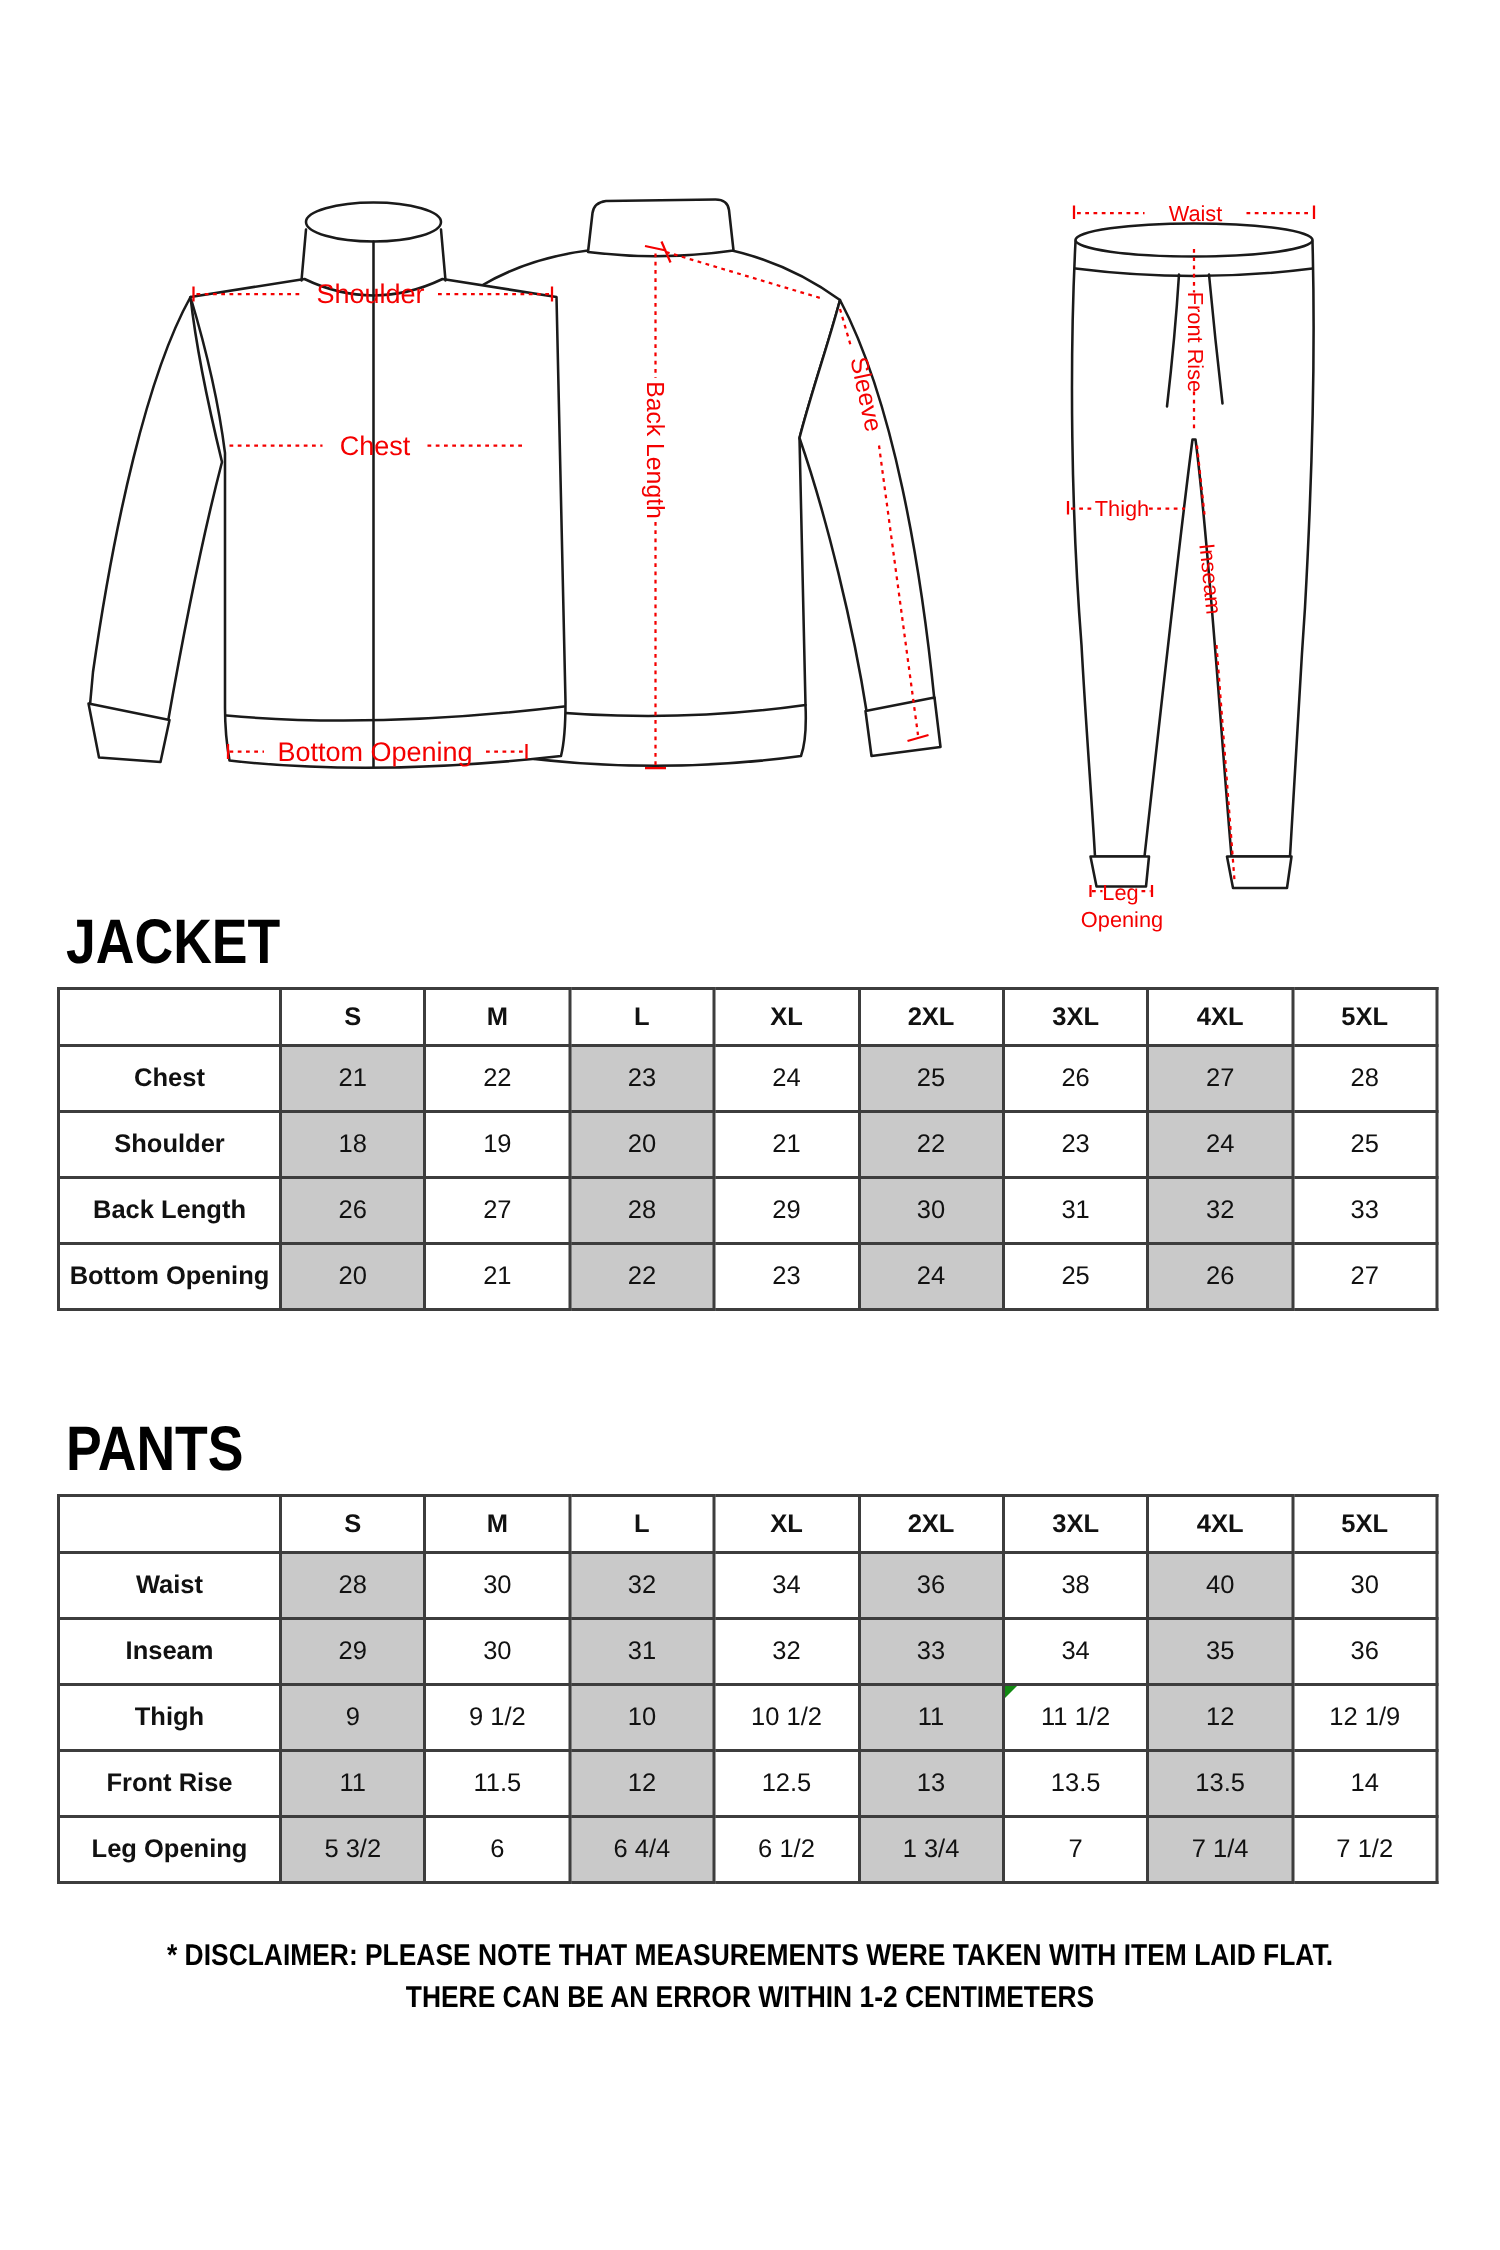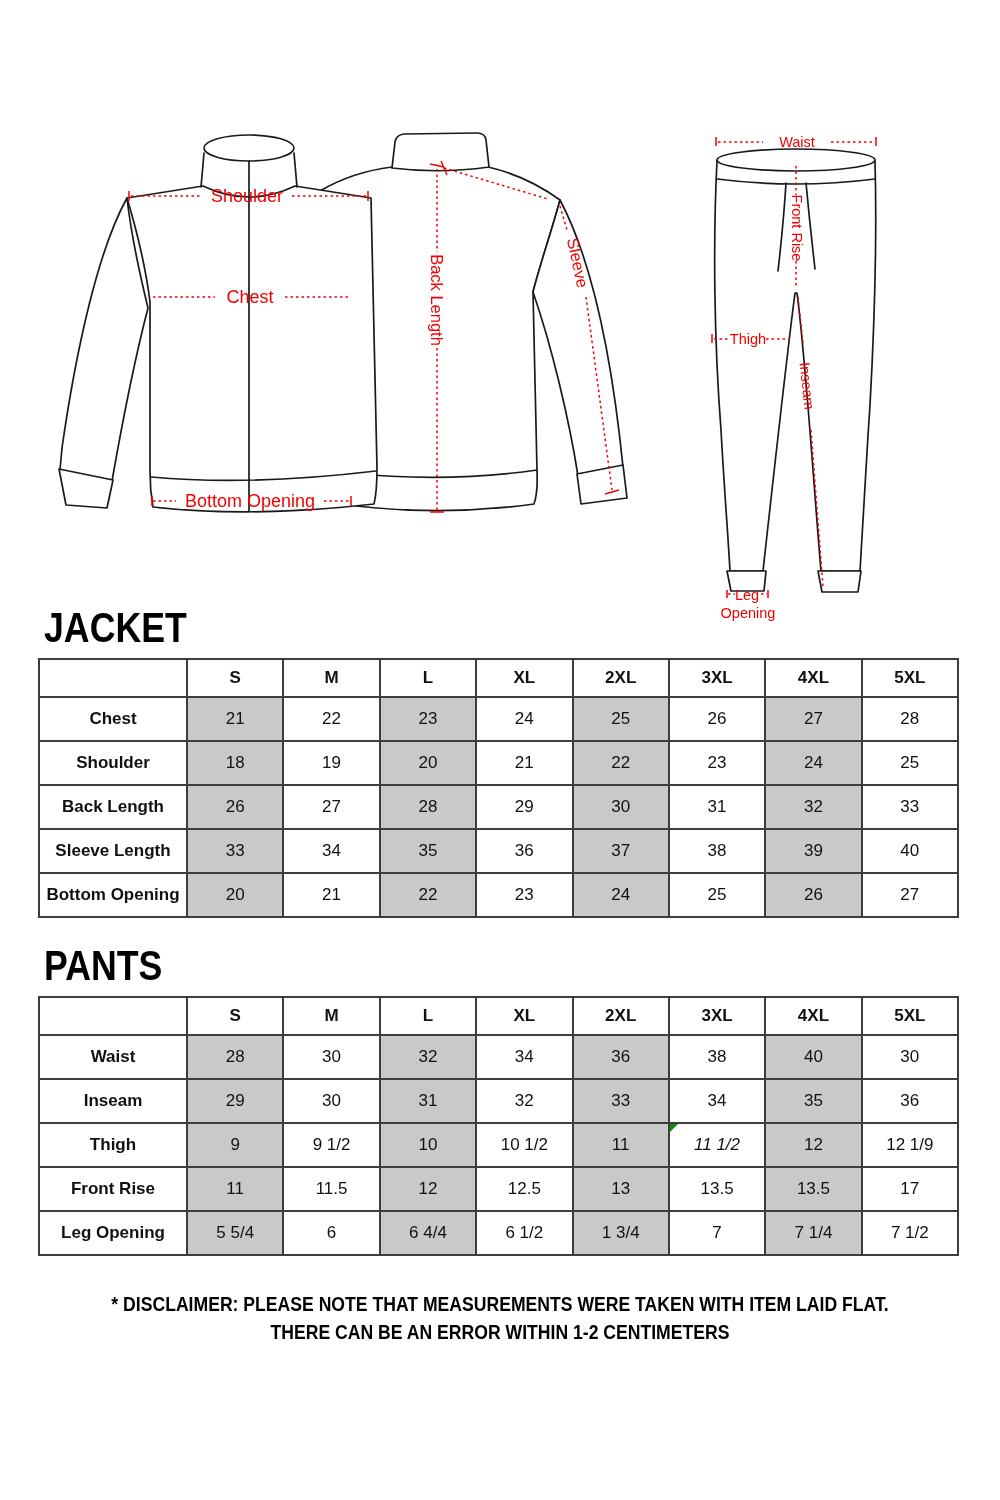--- a/index.html
+++ b/index.html
@@ -31,21 +31,21 @@
   #jacket-table{top:658px;}
   #pants-table{top:996px;}
   .size-table col.label-col{width:148px;}
   .size-table th,.size-table td{
     border:2px solid #3d3d3d;text-align:center;vertical-align:middle;padding:0;
   }
   .size-table thead th{height:36px;font-size:17px;font-weight:bold;}
   .size-table tbody th{height:42px;font-size:17px;font-weight:bold;}
   .size-table tbody td{height:42px;font-size:17px;font-weight:normal;}
   .size-table td.shade{background:#c9c9c9;}
-  td.marker-host{position:relative;font-style:italic;}
+  td.marker-host{position:relative;}
   .comment-marker{
     position:absolute;top:0;left:0;width:0;height:0;
     border-left:8px solid #128a12;border-bottom:8px solid transparent;
   }
   
   .disclaimer{
     position:absolute;top:1290px;left:0;width:1000px;text-align:center;
     font-weight:bold;font-size:20px;line-height:28px;color:#000;
     transform:scaleX(.88);transform-origin:center;
   }
@@ -192,31 +192,20 @@
       <td class="shade">26</td>
       <td>27</td>
       <td class="shade">28</td>
       <td>29</td>
       <td class="shade">30</td>
       <td>31</td>
       <td class="shade">32</td>
       <td>33</td>
     </tr>
     <tr>
-      <th>Sleeve Length</th>
-      <td class="shade">33</td>
-      <td>34</td>
-      <td class="shade">35</td>
-      <td>36</td>
-      <td class="shade">37</td>
-      <td>38</td>
-      <td class="shade">39</td>
-      <td>40</td>
-    </tr>
-    <tr>
       <th>Bottom Opening</th>
       <td class="shade">20</td>
       <td>21</td>
       <td class="shade">22</td>
       <td>23</td>
       <td class="shade">24</td>
       <td>25</td>
       <td class="shade">26</td>
       <td>27</td>
     </tr>
@@ -286,25 +275,25 @@
     </tr>
     <tr>
       <th>Front Rise</th>
       <td class="shade">11</td>
       <td>11.5</td>
       <td class="shade">12</td>
       <td>12.5</td>
       <td class="shade">13</td>
       <td>13.5</td>
       <td class="shade">13.5</td>
-      <td>17</td>
+      <td>14</td>
     </tr>
     <tr>
       <th>Leg Opening</th>
-      <td class="shade">5 5/4</td>
+      <td class="shade">5 3/2</td>
       <td>6</td>
       <td class="shade">6 4/4</td>
       <td>6 1/2</td>
       <td class="shade">1 3/4</td>
       <td>7</td>
       <td class="shade">7 1/4</td>
       <td>7 1/2</td>
     </tr>
   </tbody>
 </table>

